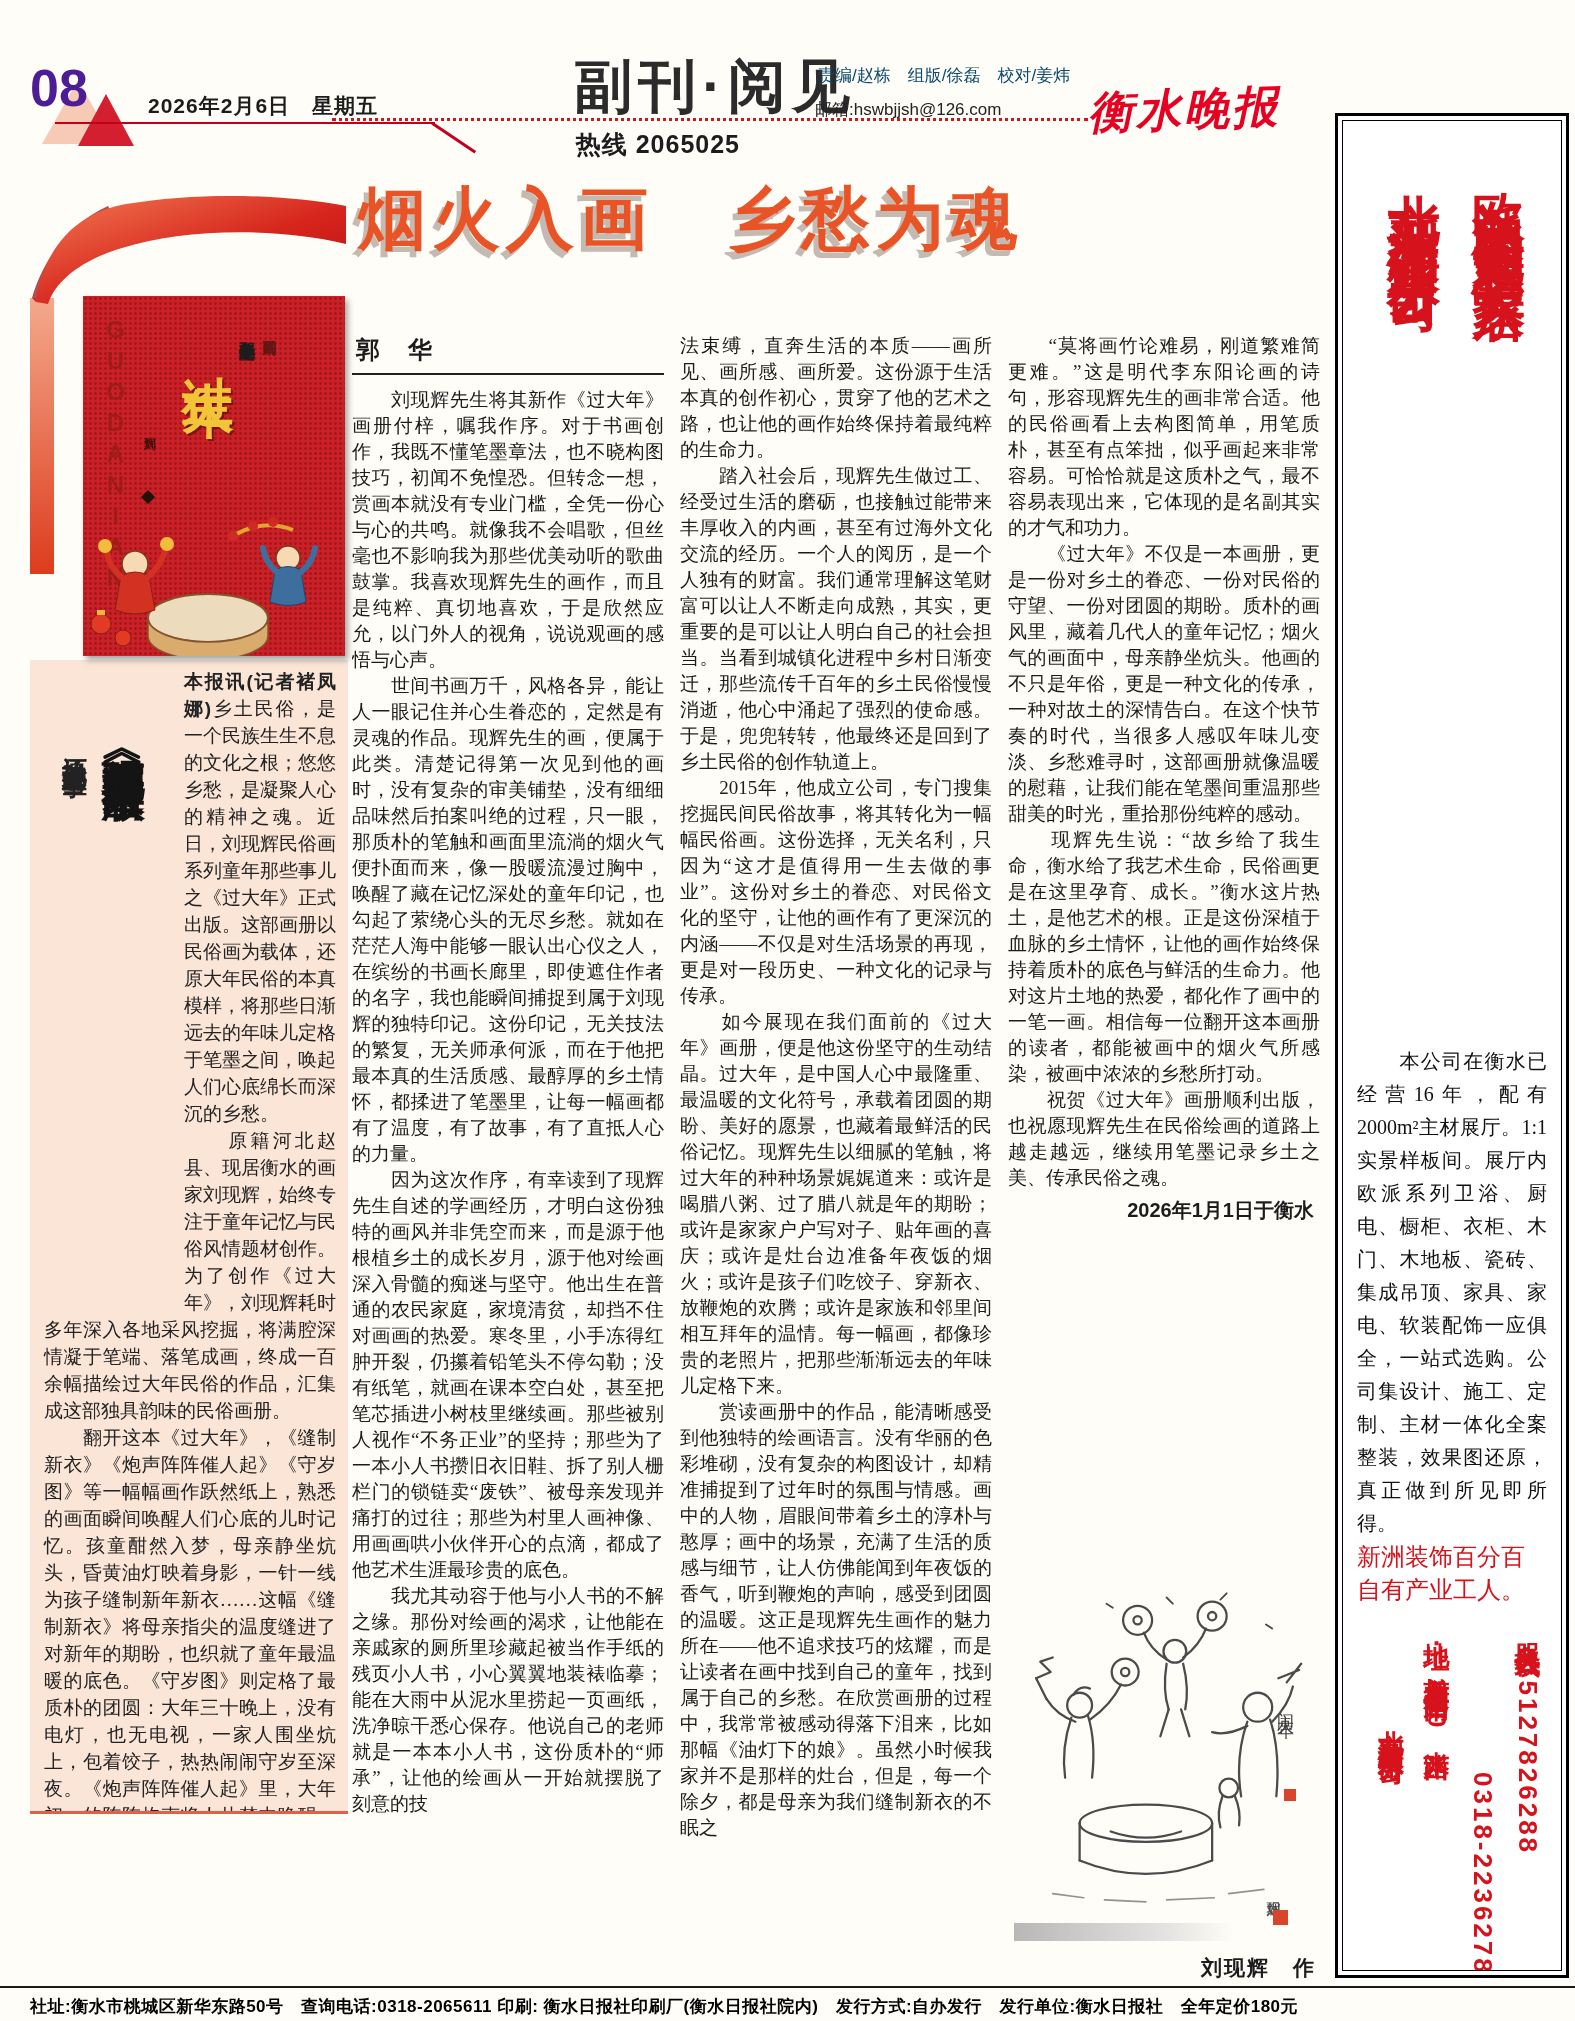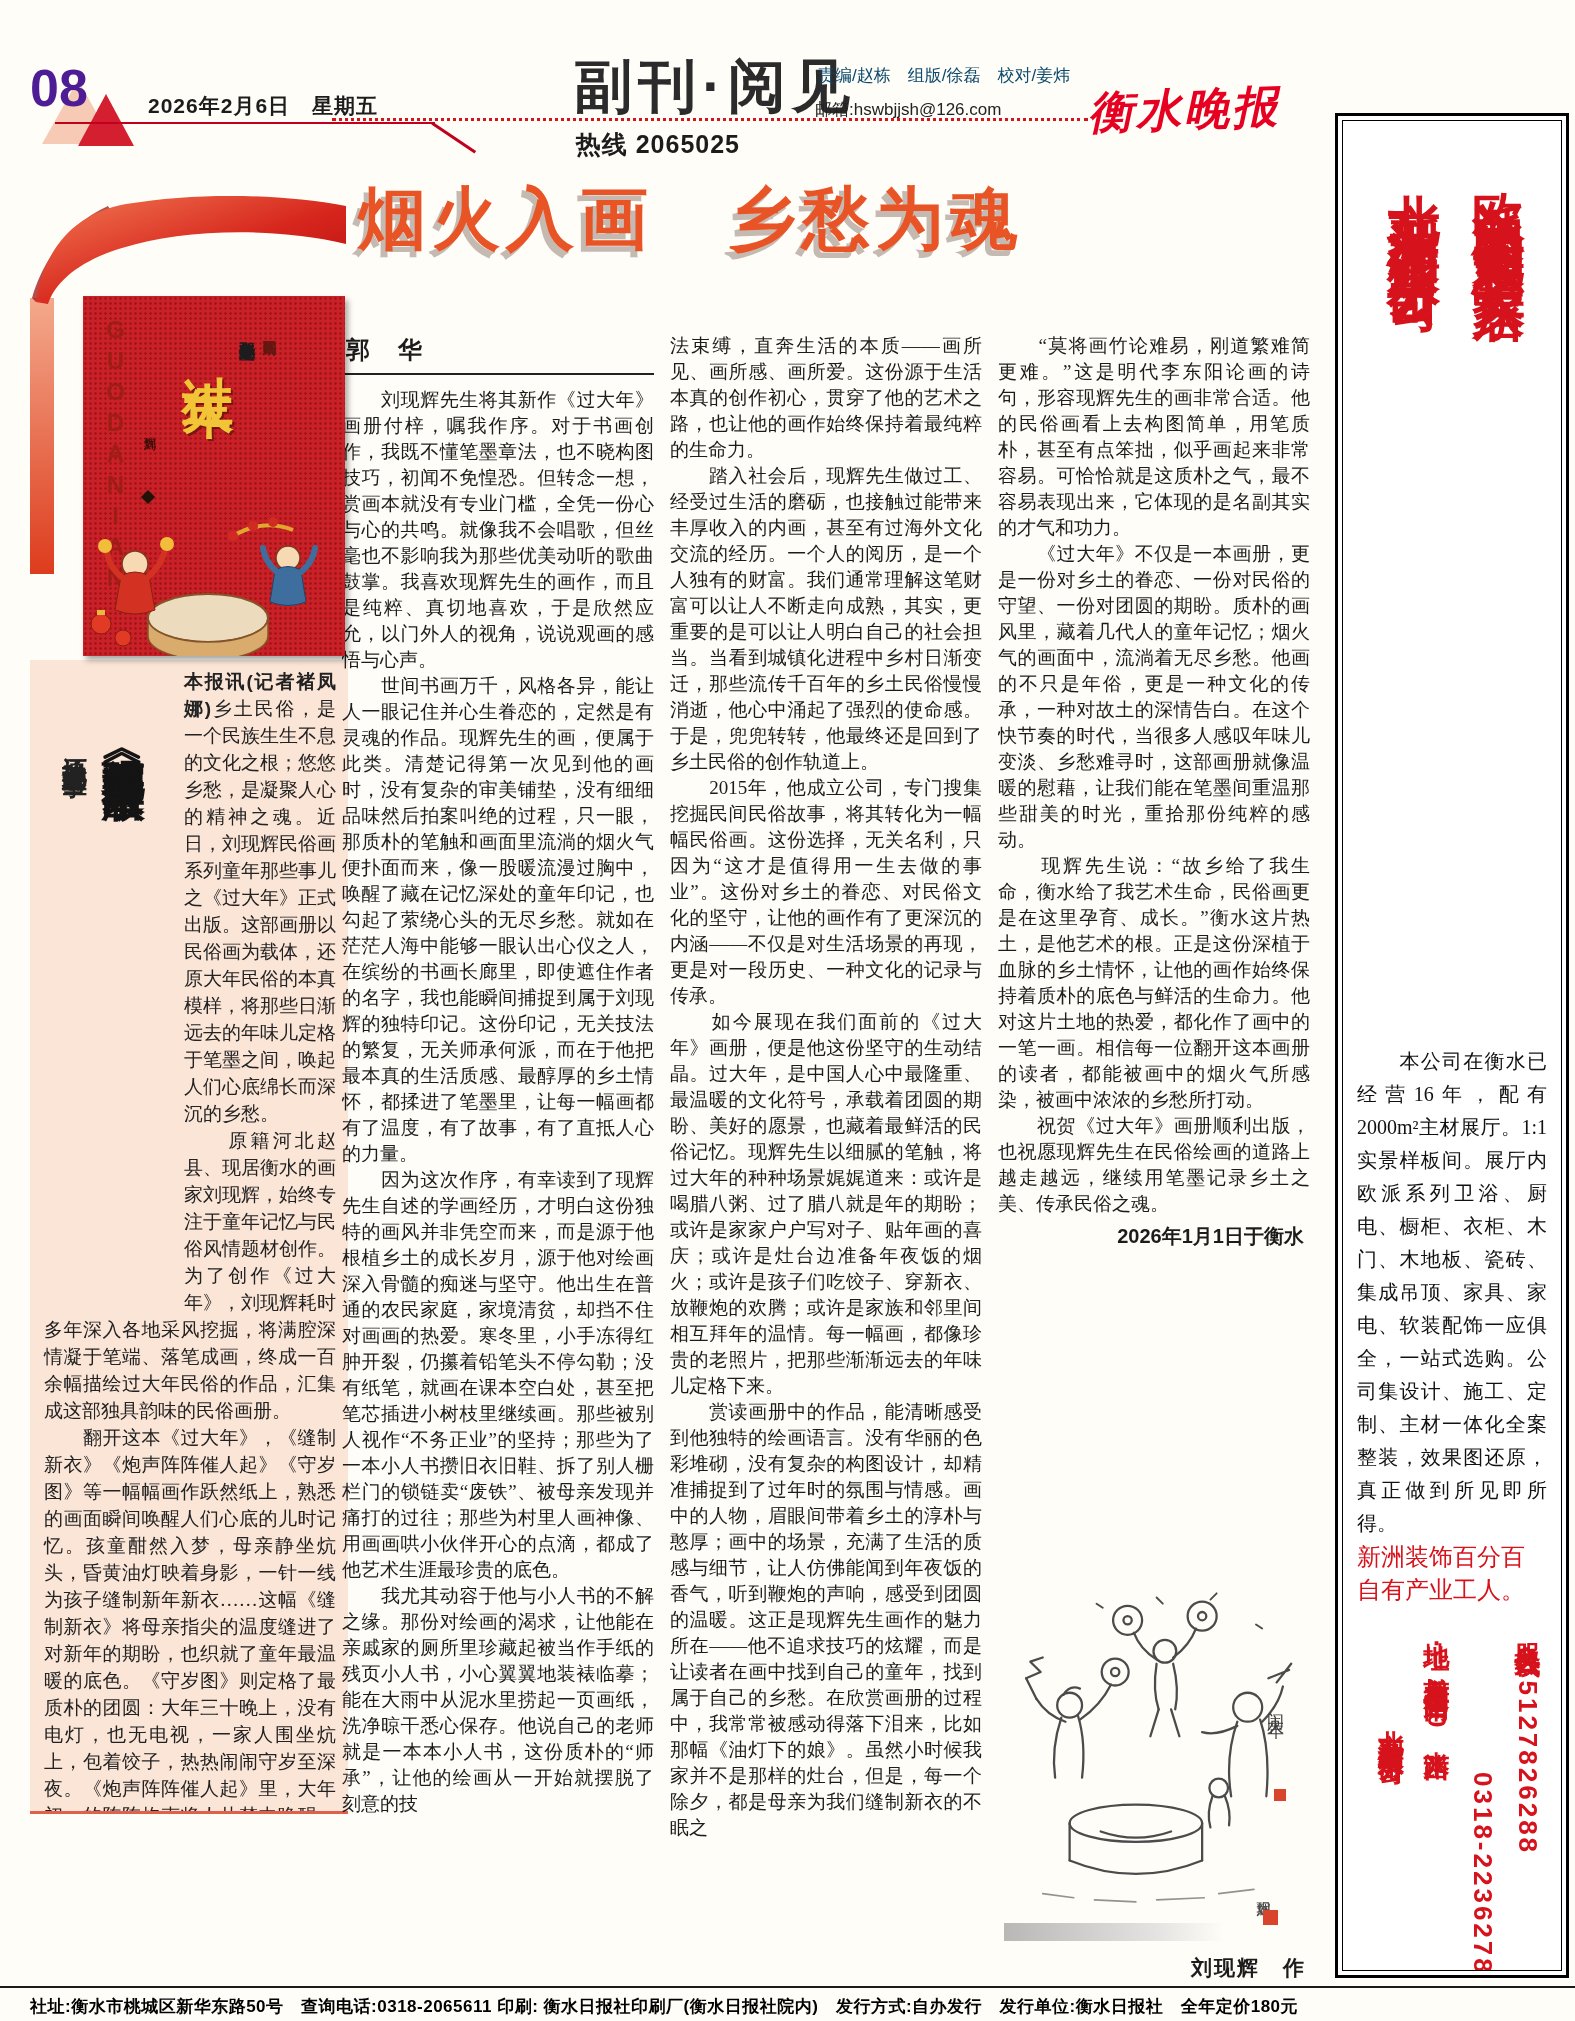--- a/index.html
+++ b/index.html
@@ -70,21 +70,21 @@
   .news-body { padding:8px 12px 0 14px; font-size:19px; line-height:27px;
     text-align:justify; color:#222; }
   .hspace { float:left; width:140px; height:648px; }
   .news-body .lead { font-family:"Liberation Sans","DejaVu Sans",sans-serif; font-weight:bold; }
 
   
   .headline { left:350px; top:174px; width:682px; text-align:center; font-size:68px;
     font-weight:900; letter-spacing:6px; color:#e85426;
     text-shadow:-5px 6px 0 rgba(110,85,75,.40);
     font-family:"Liberation Sans","DejaVu Sans",sans-serif; }
-  .columns { left:342px; top:333px; width:968px; height:1650px; display:flex; gap:16px; }
+  .columns { left:352px; top:333px; width:968px; height:1650px; display:flex; gap:16px; }
   .col { flex:1 1 0; overflow:hidden; font-size:19px; line-height:26px; text-align:justify; }
   .col3 { display:flex; flex-direction:column; position:relative; }
   .byline { font-size:24px; font-weight:bold; letter-spacing:2px; padding:4px 0 10px 4px;
     border-bottom:2px solid #222; margin-bottom:12px;
     font-family:"Liberation Sans","DejaVu Sans",sans-serif; }
   .ap { margin:0; }
   .dateline { text-align:right; font-weight:bold; font-size:20px; margin-top:6px;
     padding-right:6px; font-family:"Liberation Sans","DejaVu Sans",sans-serif; }
   .painting-wrap { margin-top:auto; position:relative; width:100%; height:400px; }
   .painting { position:absolute; left:0; top:0; width:100%; height:352px; }
@@ -219,21 +219,21 @@
           <p class="ap">　　踏入社会后，现辉先生做过工、经受过生活的磨砺，也接触过能带来丰厚收入的内画，甚至有过海外文化交流的经历。一个人的阅历，是一个人独有的财富。我们通常理解这笔财富可以让人不断走向成熟，其实，更重要的是可以让人明白自己的社会担当。当看到城镇化进程中乡村日渐变迁，那些流传千百年的乡土民俗慢慢消逝，他心中涌起了强烈的使命感。于是，兜兜转转，他最终还是回到了乡土民俗的创作轨道上。</p>
           <p class="ap">　　2015年，他成立公司，专门搜集挖掘民间民俗故事，将其转化为一幅幅民俗画。这份选择，无关名利，只因为“这才是值得用一生去做的事业”。这份对乡土的眷恋、对民俗文化的坚守，让他的画作有了更深沉的内涵——不仅是对生活场景的再现，更是对一段历史、一种文化的记录与传承。</p>
           <p class="ap">　　如今展现在我们面前的《过大年》画册，便是他这份坚守的生动结晶。过大年，是中国人心中最隆重、最温暖的文化符号，承载着团圆的期盼、美好的愿景，也藏着最鲜活的民俗记忆。现辉先生以细腻的笔触，将过大年的种种场景娓娓道来：或许是喝腊八粥、过了腊八就是年的期盼；或许是家家户户写对子、贴年画的喜庆；或许是灶台边准备年夜饭的烟火；或许是孩子们吃饺子、穿新衣、放鞭炮的欢腾；或许是家族和邻里间相互拜年的温情。每一幅画，都像珍贵的老照片，把那些渐渐远去的年味儿定格下来。</p>
           <p class="ap">　　赏读画册中的作品，能清晰感受到他独特的绘画语言。没有华丽的色彩堆砌，没有复杂的构图设计，却精准捕捉到了过年时的氛围与情感。画中的人物，眉眼间带着乡土的淳朴与憨厚；画中的场景，充满了生活的质感与细节，让人仿佛能闻到年夜饭的香气，听到鞭炮的声响，感受到团圆的温暖。这正是现辉先生画作的魅力所在——他不追求技巧的炫耀，而是让读者在画中找到自己的童年，找到属于自己的乡愁。在欣赏画册的过程中，我常常被感动得落下泪来，比如那幅《油灯下的娘》。虽然小时候我家并不是那样的灶台，但是，每一个除夕，都是母亲为我们缝制新衣的不眠之</p>
         </div>
     </div>
     <div class="col col3">
       <div class="col-paras">
 
           <p class="ap">　　“莫将画竹论难易，刚道繁难简更难。”这是明代李东阳论画的诗句，形容现辉先生的画非常合适。他的民俗画看上去构图简单，用笔质朴，甚至有点笨拙，似乎画起来非常容易。可恰恰就是这质朴之气，最不容易表现出来，它体现的是名副其实的才气和功力。</p>
-          <p class="ap">　　《过大年》不仅是一本画册，更是一份对乡土的眷恋、一份对民俗的守望、一份对团圆的期盼。质朴的画风里，藏着几代人的童年记忆；烟火气的画面中，流淌着无尽乡愁。他画的不只是年俗，更是一种文化的传承，一种对故土的深情告白。在这个快节奏的时代，当很多人感叹年味儿变淡、乡愁难寻时，这部画册就像温暖的慰藉，让我们能在笔墨间重温那些甜美的时光，重拾那份纯粹的感动。</p>
+          <p class="ap">　　《过大年》不仅是一本画册，更是一份对乡土的眷恋、一份对民俗的守望、一份对团圆的期盼。质朴的画风里，藏着几代人的童年记忆；烟火气的画面中，母亲静坐炕头。他画的不只是年俗，更是一种文化的传承，一种对故土的深情告白。在这个快节奏的时代，当很多人感叹年味儿变淡、乡愁难寻时，这部画册就像温暖的慰藉，让我们能在笔墨间重温那些甜美的时光，重拾那份纯粹的感动。</p>
           <p class="ap">　　现辉先生说：“故乡给了我生命，衡水给了我艺术生命，民俗画更是在这里孕育、成长。”衡水这片热土，是他艺术的根。正是这份深植于血脉的乡土情怀，让他的画作始终保持着质朴的底色与鲜活的生命力。他对这片土地的热爱，都化作了画中的一笔一画。相信每一位翻开这本画册的读者，都能被画中的烟火气所感染，被画中浓浓的乡愁所打动。</p>
           <p class="ap">　　祝贺《过大年》画册顺利出版，也祝愿现辉先生在民俗绘画的道路上越走越远，继续用笔墨记录乡土之美、传承民俗之魂。</p>
         </div>
       <p class="dateline">2026年1月1日于衡水</p>
 
       <div class="painting-wrap">
         <svg class="painting" viewBox="0 0 295 340">
           <g stroke="#4b4b4b" stroke-width="2.2" fill="none" stroke-linecap="round" stroke-linejoin="round">
             <circle cx="66" cy="118" r="12"></circle>
             <path d="M60,108 q6,-10 16,-6"></path>

